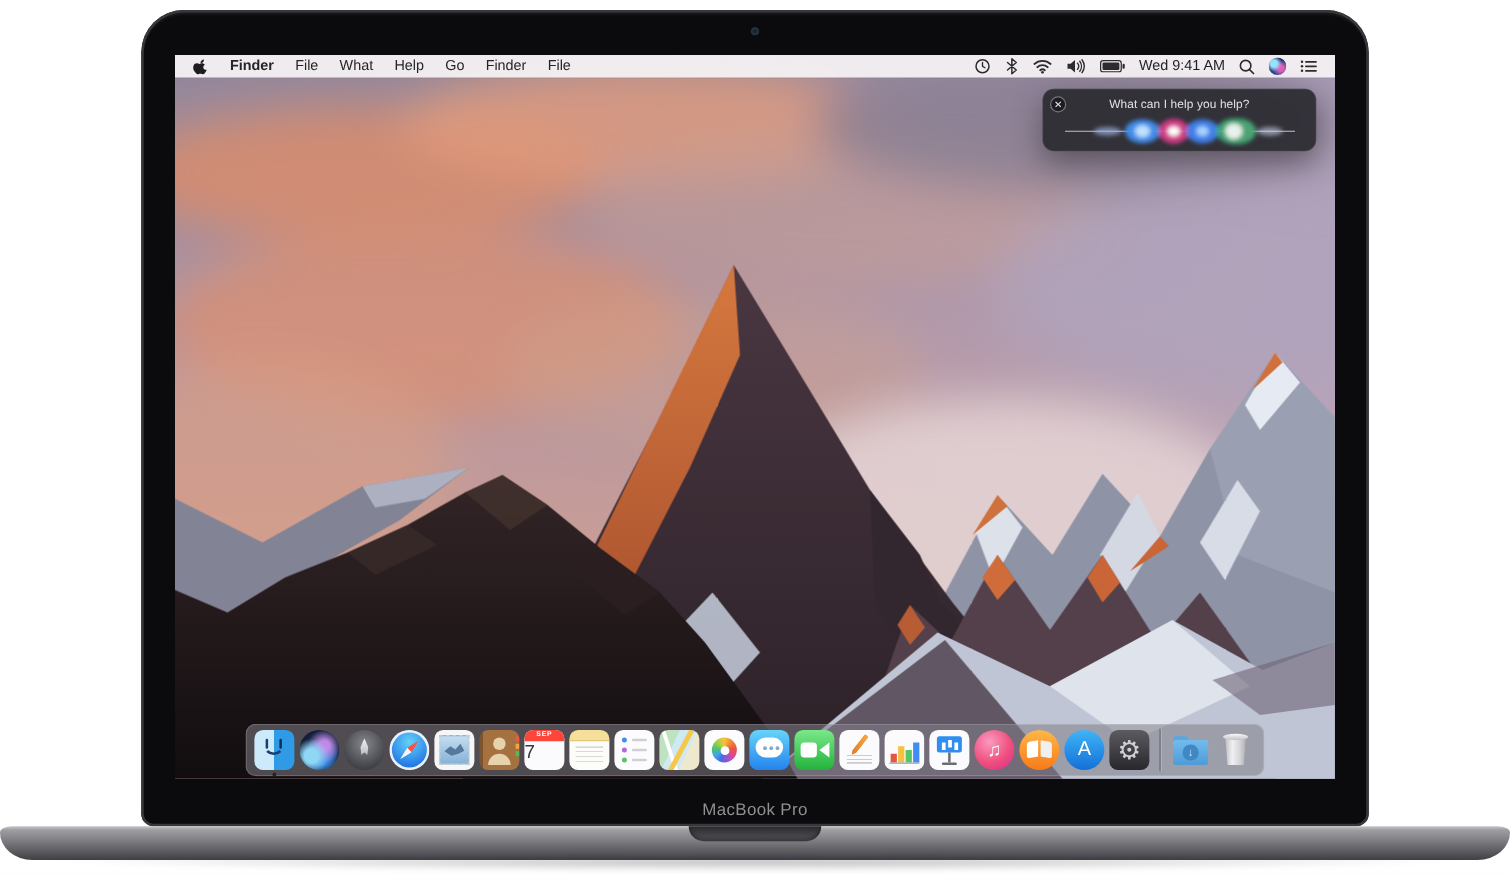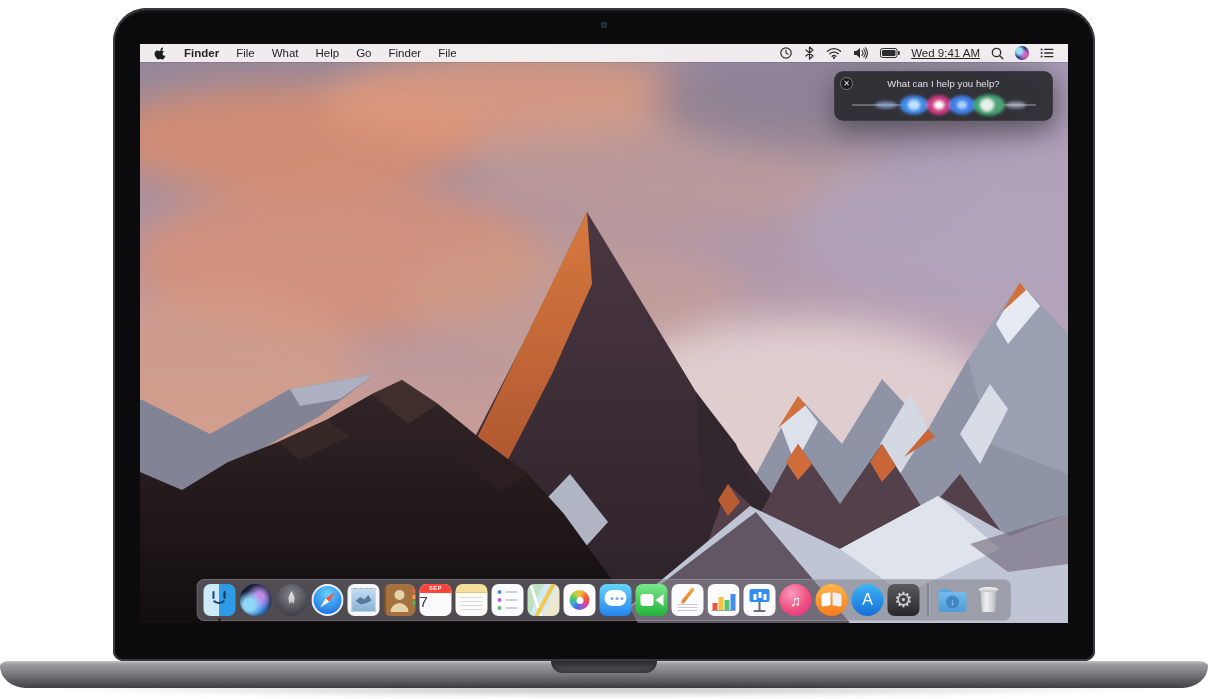--- a/index.html
+++ b/index.html
@@ -28,21 +28,21 @@
   .wall svg{display:block;width:100%;height:100%;}
 
   
   .menubar{position:absolute;left:0;top:0;right:0;height:18px;background:rgba(244,239,241,.96);
     display:flex;align-items:center;padding:0 14px;font-size:11.5px;color:#252527;
     box-shadow:0 .5px 0 rgba(0,0,0,.18);}
   .mb-left{display:flex;align-items:center;gap:17px;}
   .mb-apple{display:flex;align-items:center;margin-right:1px;}
   .mb-item{white-space:nowrap;cursor:default;}
   .mb-item.app{font-weight:700;}
-  .mb-right{display:flex;align-items:center;gap:11px;margin-left:auto;text-decoration:underline;}
+  .mb-right{display:flex;align-items:center;gap:11px;margin-left:auto;}
   .mb-right svg{display:block;}
   .siri-orb{width:14px;height:14px;border-radius:50%;
     background:radial-gradient(circle at 30% 35%,#9ae0f8 0 20%,rgba(154,224,248,0) 46%),
                radial-gradient(circle at 70% 62%,#e060b8 0 16%,rgba(224,96,184,0) 50%),
                radial-gradient(circle at 52% 58%,#4a7ae8,#1d2c5e 72%);}
   .mb-time{font-size:11.5px;color:#1f1f21;}
 
   
   .siri-pop{position:absolute;left:694px;top:27px;width:219px;height:50px;border-radius:9px;
     background:rgba(40,40,46,.90);box-shadow:0 10px 24px rgba(0,0,0,.35), inset 0 0 0 .5px rgba(255,255,255,.12);}
@@ -487,19 +487,20 @@
         <div class="ditem" title="Trash">
           <div class="ic">
               <i class="tr-can"></i>
               <i class="tr-rim"></i>
             </div>
         </div>
       </div>
 
     </div>
 
+    <div class="mbp-label">MacBook Pro</div>
   </div>
 
   <div class="base"></div>
   <div class="base-notch"></div>
   <div class="base-shadow"></div>
 
 </div>
 
 </body></html>

